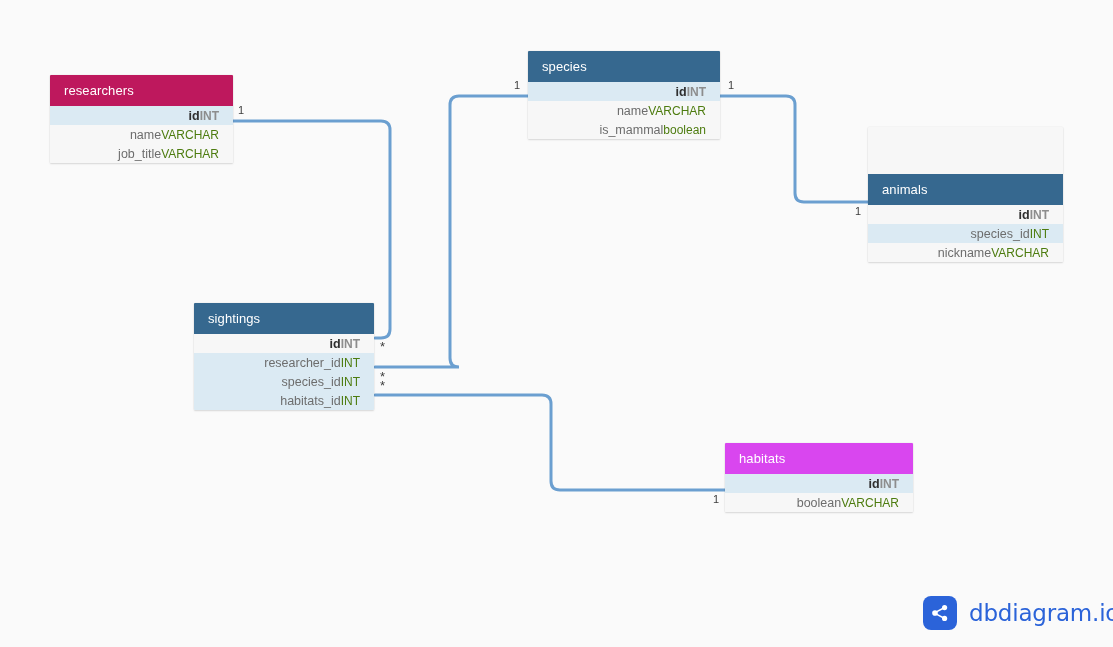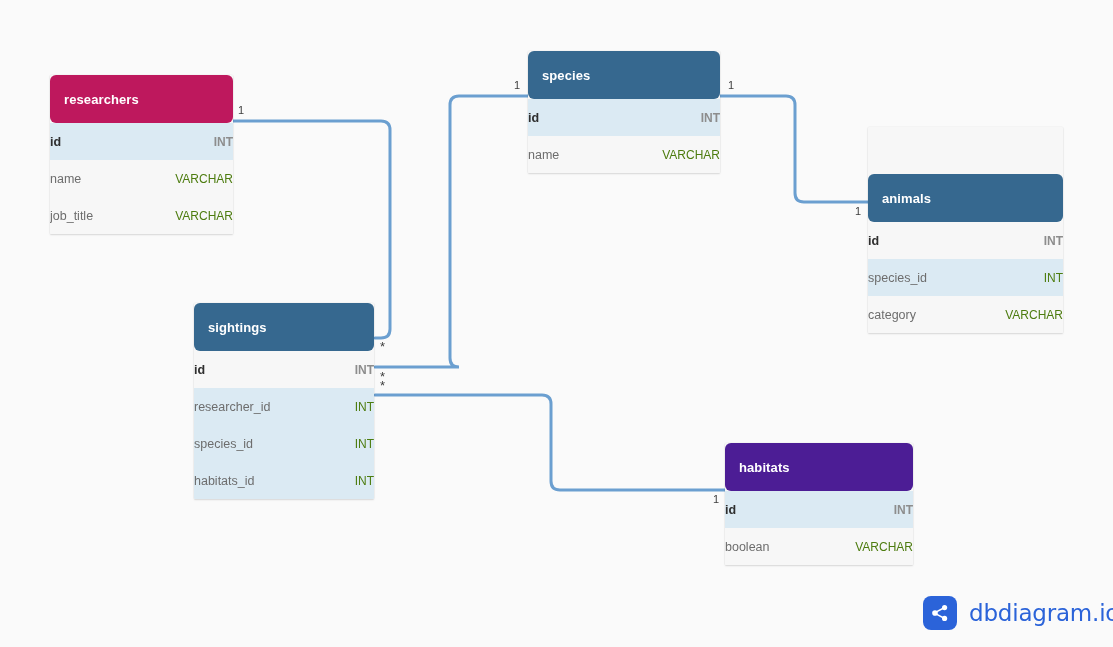--- a/index.html
+++ b/index.html
@@ -34,37 +34,36 @@
   
   .table-card {
     position: absolute;
     box-sizing: border-box;
     background: #f7f7f7;
     box-shadow: 0 1px 2px rgba(0,0,0,0.13), 0 0 0 0.5px rgba(0,0,0,0.04);
     border-radius: 1px;
     overflow: hidden;
   }
   .table-header {
-    height: 48px;
+    height: 31px;
     background: #36688f;
     color: #ffffff;
     font-size: 13px;
-    font-weight: bold;
+    font-weight: normal;
     display: flex;
     align-items: center;
     padding: 0 14px;
     letter-spacing: 0.1px;
-    border-radius: 6px;
   }
   .field-row {
-    height: 37px;
-    display: flex;
-    align-items: center;
-    justify-content: space-between;
-    padding: 0 0;
+    height: 19px;
+    display: flex;
+    align-items: center;
+    justify-content: flex-end;
+    padding: 0 14px;
     font-size: 12.5px;
     background: #f7f7f7;
     color: #6d6d6d;
     box-sizing: border-box;
   }
   .field-row.highlight {
     background: #dbeaf3;
   }
   .field-row.pk .field-name {
     color: #2f2f2f;
@@ -159,35 +158,39 @@
           <span>species</span>
         </div>
         <div class="field-row highlight pk">
           <span class="field-name">id</span>
           <span class="field-type">INT</span>
         </div>
         <div class="field-row">
           <span class="field-name">name</span>
           <span class="field-type">VARCHAR</span>
         </div>
+        <div class="field-row">
+          <span class="field-name">is_mammal</span>
+          <span class="field-type">boolean</span>
+        </div>
       </div>
       <div class="table-card" style="left: 868px; top: 127px; width: 195px;">
         <div class="table-header" style="background: rgb(54, 104, 143); margin-top: 47px;">
           <span>animals</span>
         </div>
         <div class="field-row pk">
           <span class="field-name">id</span>
           <span class="field-type">INT</span>
         </div>
         <div class="field-row highlight">
           <span class="field-name">species_id</span>
           <span class="field-type">INT</span>
         </div>
         <div class="field-row">
-          <span class="field-name">category</span>
+          <span class="field-name">nickname</span>
           <span class="field-type">VARCHAR</span>
         </div>
       </div>
       <div class="table-card" style="left: 194px; top: 263px; width: 180px; margin-top: 40px;">
         <div class="table-header" style="background: rgb(54, 104, 143);">
           <span>sightings</span>
         </div>
         <div class="field-row pk">
           <span class="field-name">id</span>
           <span class="field-type">INT</span>
@@ -199,21 +202,21 @@
         <div class="field-row highlight">
           <span class="field-name">species_id</span>
           <span class="field-type">INT</span>
         </div>
         <div class="field-row highlight">
           <span class="field-name">habitats_id</span>
           <span class="field-type">INT</span>
         </div>
       </div>
       <div class="table-card" style="left: 725px; top: 443px; width: 188px;">
-        <div class="table-header" style="background: #4c1d95;">
+        <div class="table-header" style="background: #d946ef;">
           <span>habitats</span>
         </div>
         <div class="field-row highlight pk">
           <span class="field-name">id</span>
           <span class="field-type">INT</span>
         </div>
         <div class="field-row">
           <span class="field-name">boolean</span>
           <span class="field-type">VARCHAR</span>
         </div>

